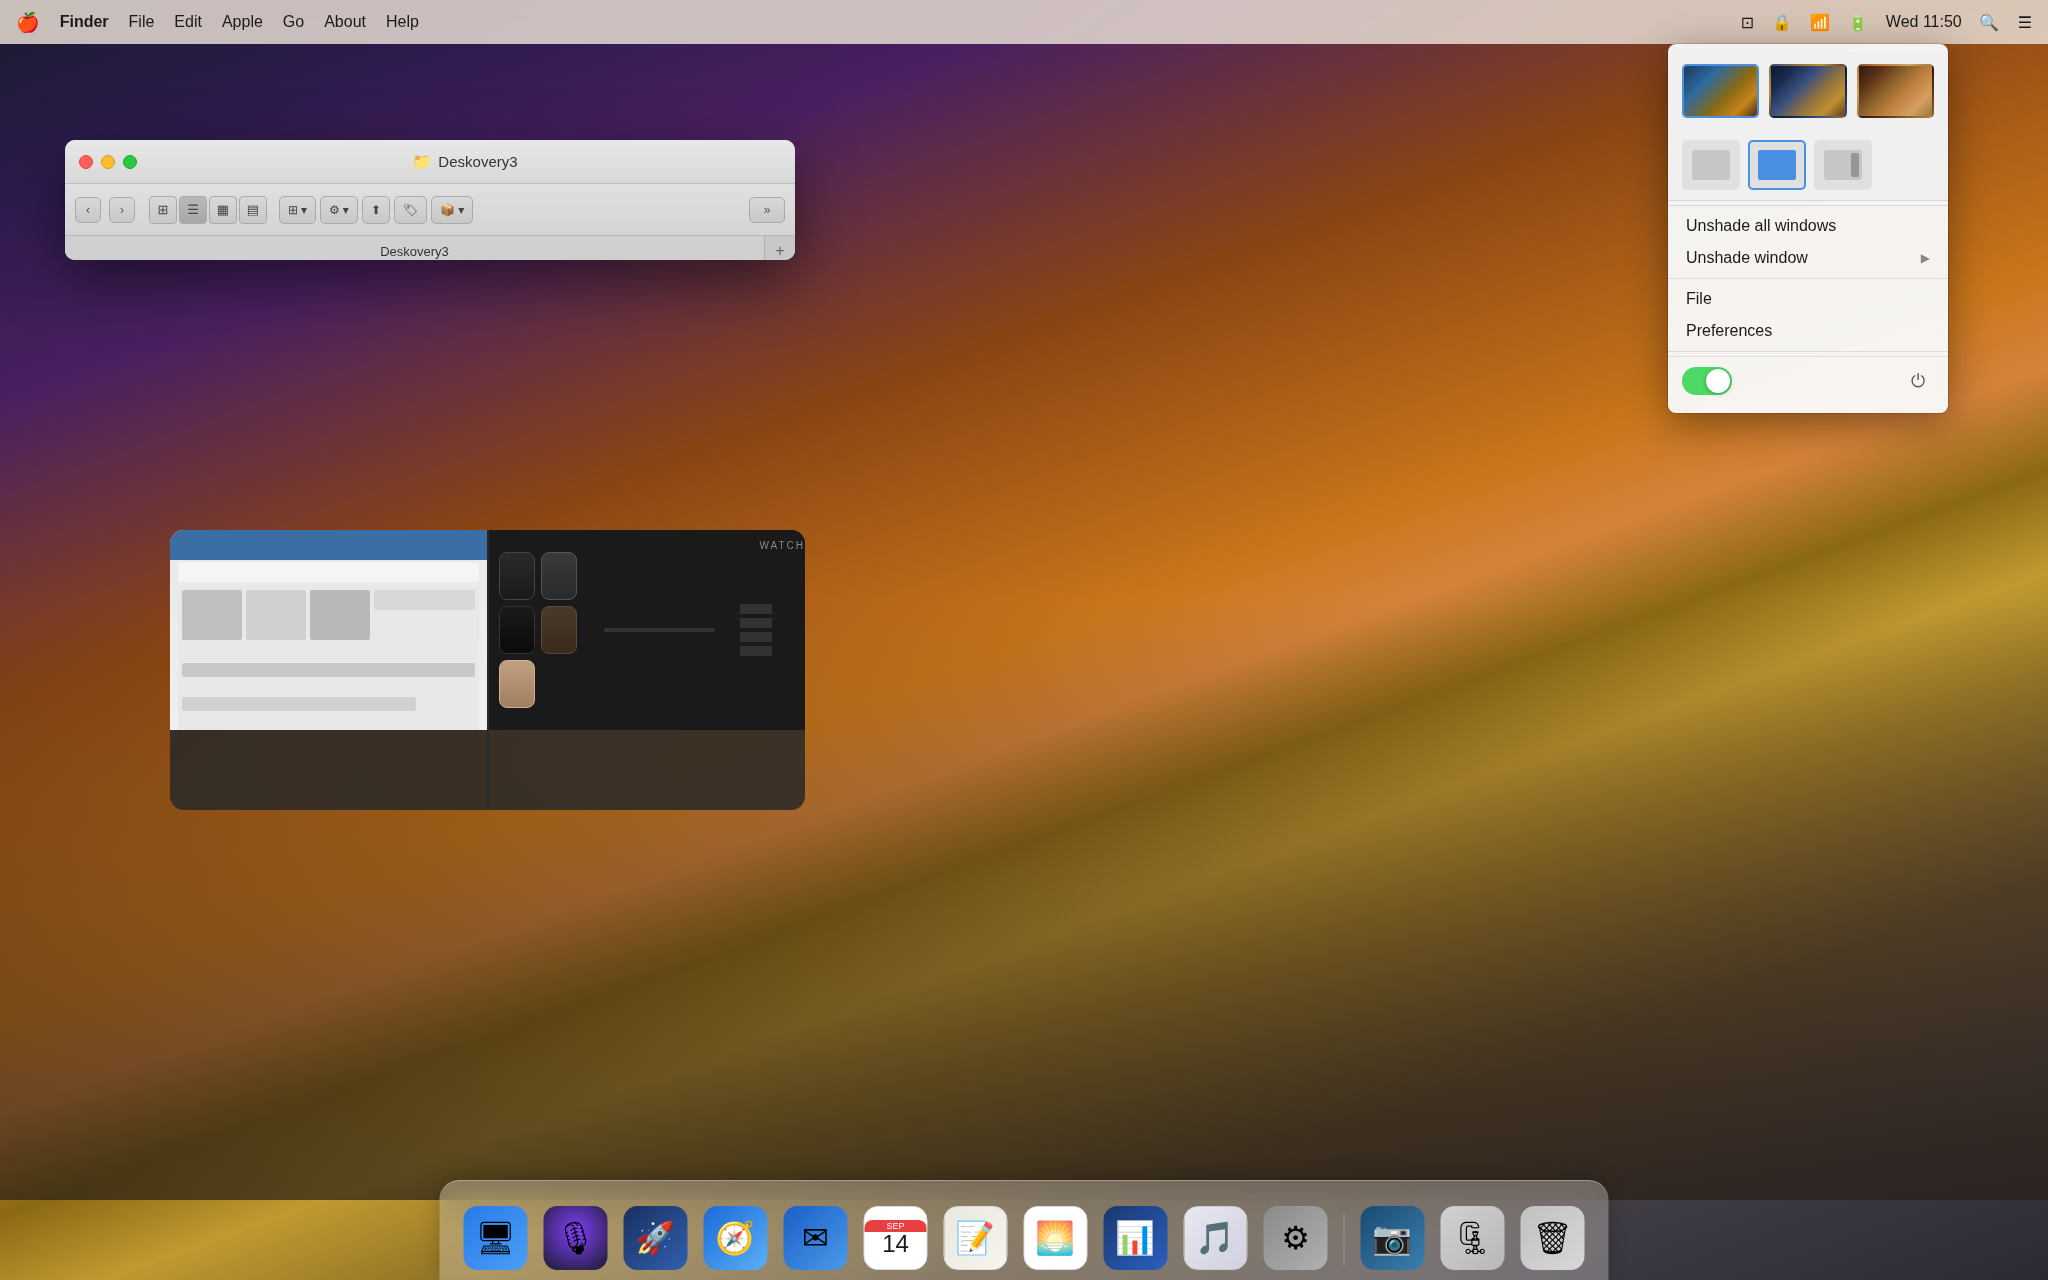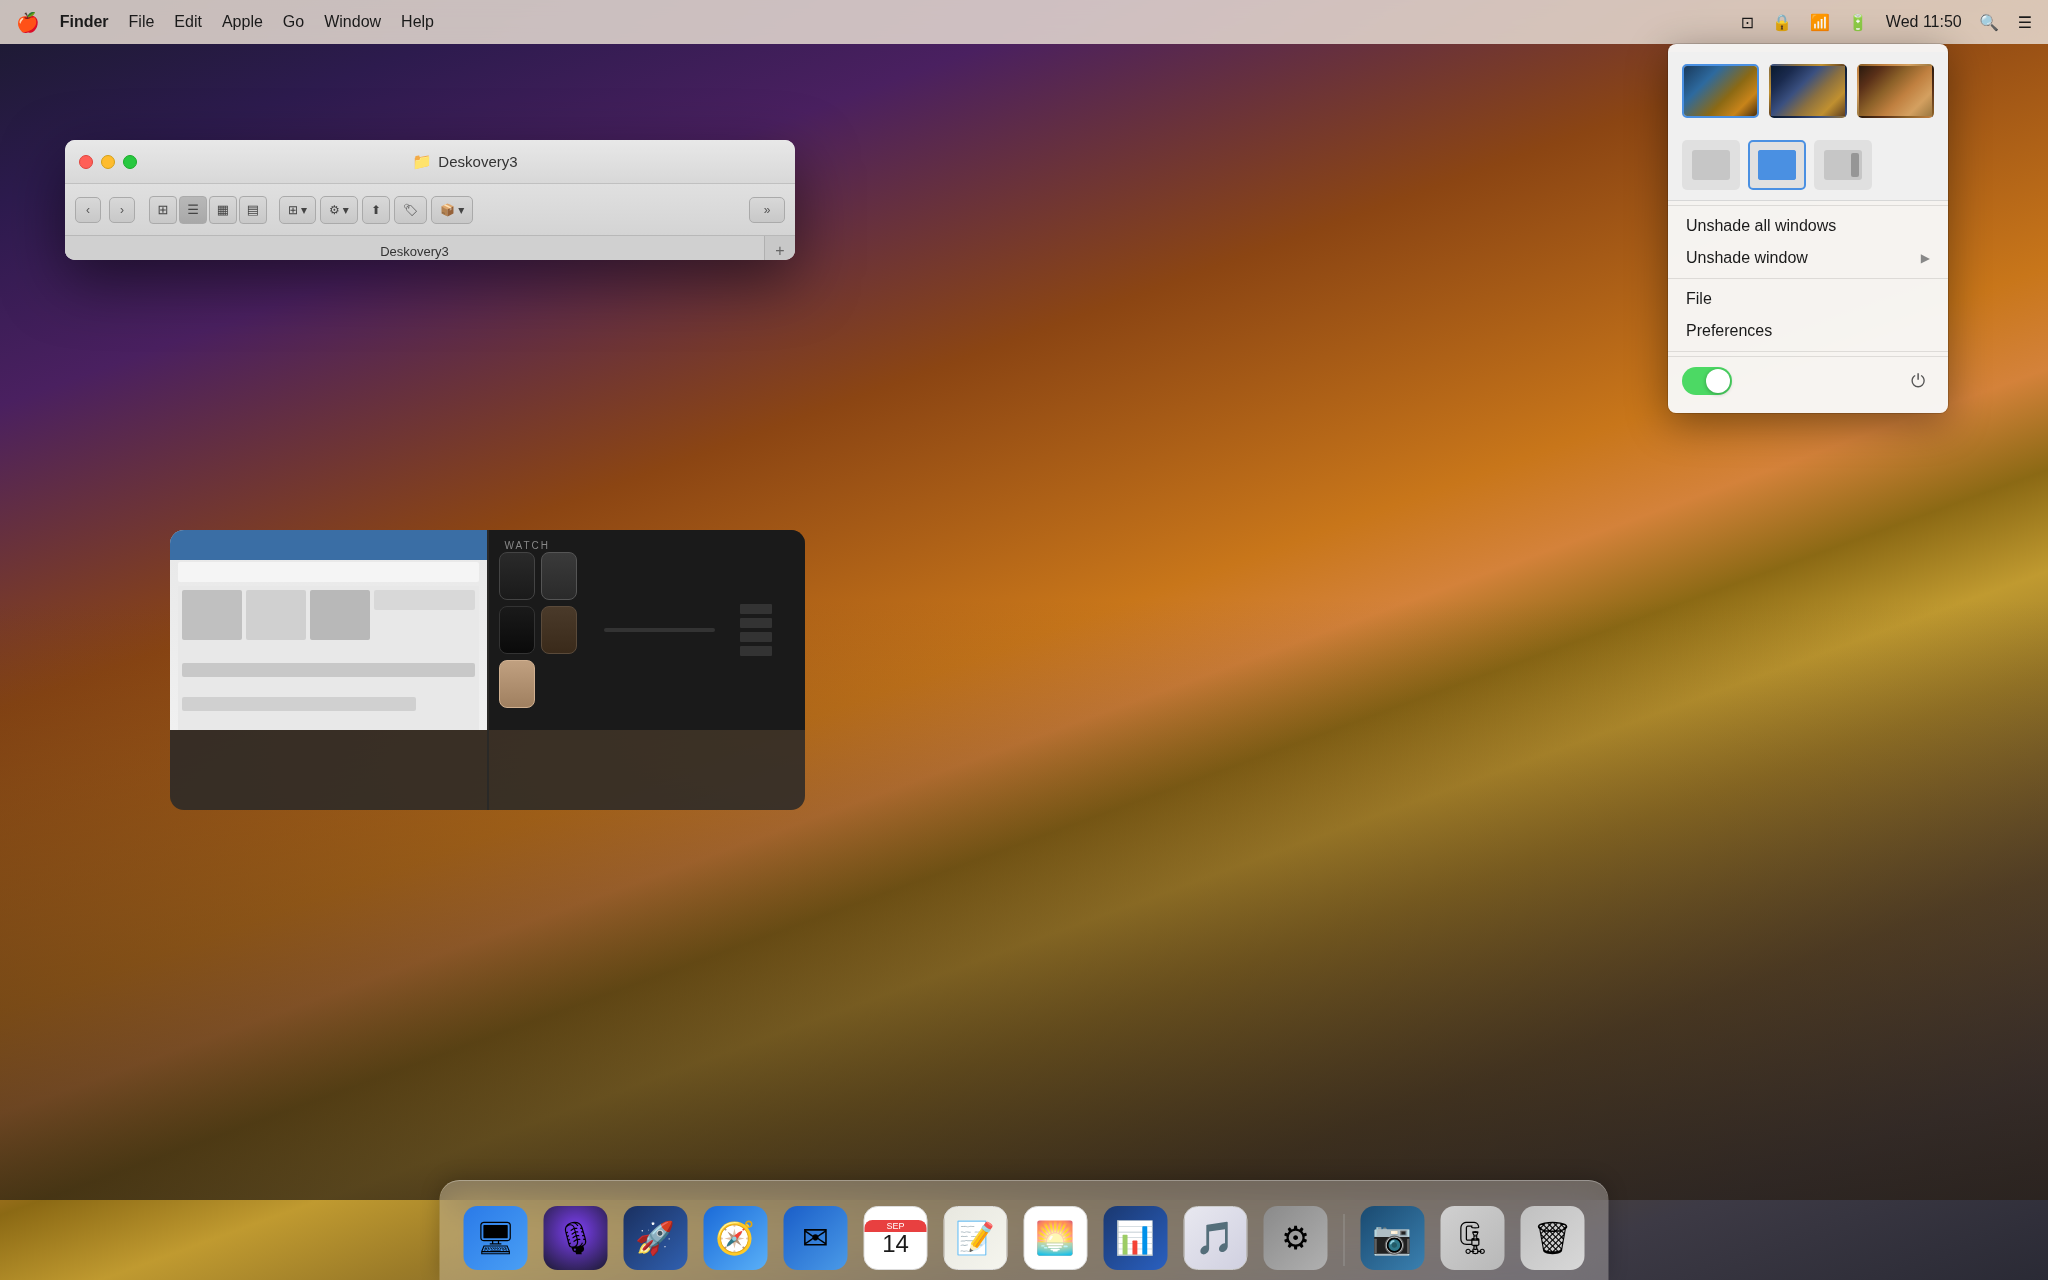--- a/index.html
+++ b/index.html
@@ -545,21 +545,21 @@
 <div class="mountain-overlay"></div>
 
 <div class="menubar">
   <div class="menubar-left">
     <span class="apple-logo">🍎</span>
     <span class="menu-item bold">Finder</span>
     <span class="menu-item">File</span>
     <span class="menu-item">Edit</span>
     <span class="menu-item">Apple</span>
     <span class="menu-item">Go</span>
-    <span class="menu-item">Window</span>
+    <span class="menu-item">About</span>
     <span class="menu-item">Help</span>
   </div>
   <div class="menubar-right">
     <span class="menubar-icon">⊡</span>
     <span class="menubar-icon">🔒</span>
     <span class="menubar-icon">📶</span>
     <span class="menubar-icon">🔋</span>
     <span class="menubar-clock">Wed 11:50</span>
     <span class="menubar-icon">🔍</span>
     <span class="menubar-icon">☰</span>
@@ -688,21 +688,21 @@
           <div style="width:60px;height:50px;background:#b8b8b8;border-radius:2px;"></div>
           <div style="flex:1;height:20px;background:#d8d8d8;border-radius:2px;"></div>
           <div style="width:100%;height:14px;background:#c8c8c8;border-radius:2px;margin-top:4px;"></div>
           <div style="width:80%;height:14px;background:#d0d0d0;border-radius:2px;"></div>
         </div>
       </div>
     </div>
 
     <div class="expose-thumb">
       <div class="site-apple expose-thumb-img">
-        <div style="position:absolute;top:10px;left:16px;right:0;text-align:left;color:#888;font-size:10px;letter-spacing:2px;">WATCH</div>
+        <div style="position:absolute;top:10px;left:16px;right:0;text-align:right;color:#888;font-size:10px;letter-spacing:2px;">WATCH</div>
         <div style="display:flex;gap:6px;align-items:center;padding:20px 10px;flex-wrap:wrap;">
           <div style="width:36px;height:48px;background:linear-gradient(180deg,#2a2a2a,#1a1a1a);border-radius:8px;border:1px solid #444;"></div>
           <div style="width:36px;height:48px;background:linear-gradient(180deg,#3a3a3a,#2a2a2a);border-radius:8px;border:1px solid #555;"></div>
           <div style="width:36px;height:48px;background:linear-gradient(180deg,#1a1a1a,#0a0a0a);border-radius:8px;border:1px solid #333;"></div>
           <div style="width:36px;height:48px;background:linear-gradient(180deg,#4a3a2a,#3a2a1a);border-radius:8px;border:1px solid #5a4a3a;"></div>
           <div style="width:36px;height:48px;background:linear-gradient(180deg,#c0a080,#a08060);border-radius:8px;border:1px solid #d0b090;"></div>
         </div>
         <div style="width:90%;height:4px;background:#333;border-radius:2px;margin:0 5%;"></div>
         <div style="display:flex;gap:4px;padding:8px 10px;flex-wrap:wrap;">
           <div style="width:32px;height:10px;background:#333;border-radius:1px;"></div>

